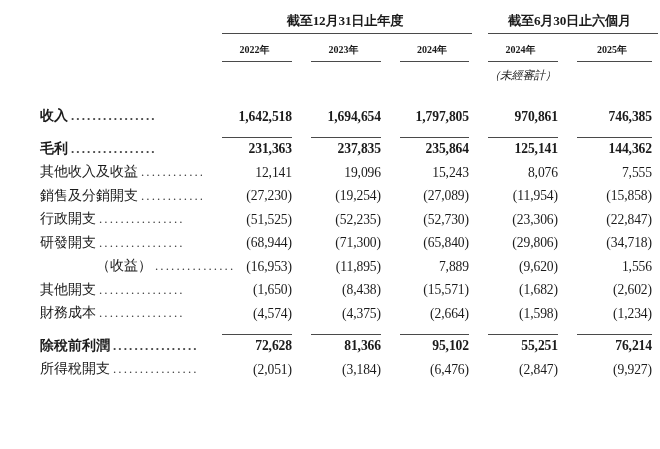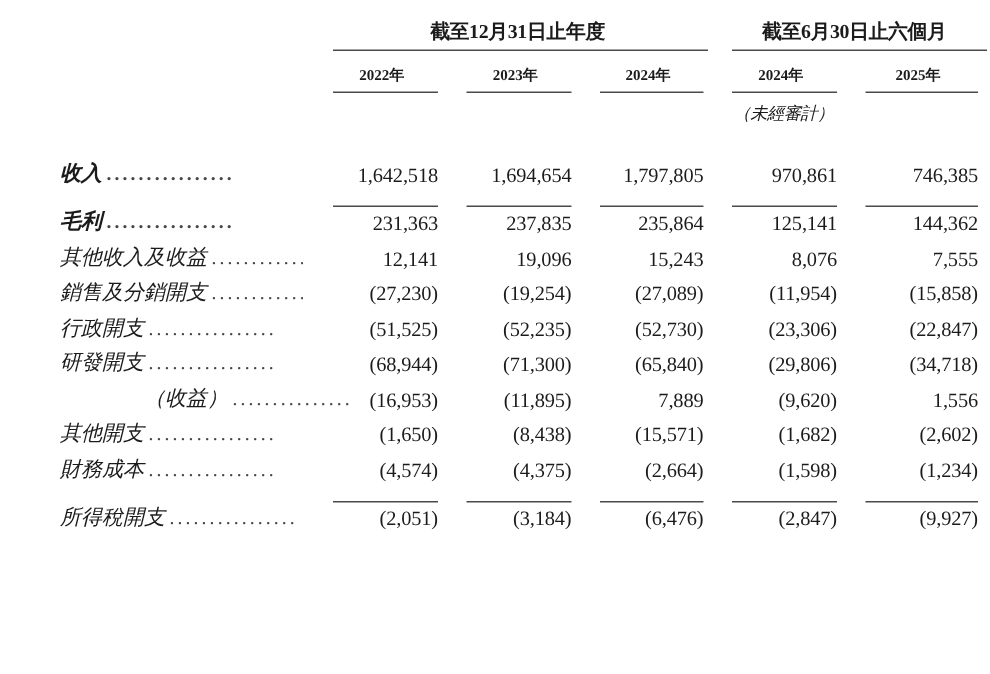--- a/index.html
+++ b/index.html
@@ -101,21 +101,21 @@
     white-space: nowrap;
     padding-left: 40px;
     vertical-align: middle;
     line-height: 1.05;
   }
   td.label .lbl-wrap {
     display: flex;
     align-items: baseline;
     width: 162px;
   }
-  td.label .txt { flex: 0 0 auto; font-style: italic; }
+  td.label .txt { flex: 0 0 auto; }
   td.label .dots {
     flex: 1 1 auto;
     overflow: hidden;
     white-space: nowrap;
     font-size: 13px;
     letter-spacing: 2.1px;
     padding-left: 3px;
     color: #444;
     text-align: left;
   }
@@ -125,21 +125,21 @@
   td.label.indent .lbl-wrap { width: 140px; }
 
   td.num {
     font-size: 13.6px;
     text-align: right;
     padding-right: 9px;
     vertical-align: middle;
     white-space: nowrap;
     letter-spacing: -0.1px;
   }
-  td.num.bold { font-weight: normal; margin-top: 41px; }
+  td.num.bold { font-weight: bold; margin-top: 41px; }
 
   
   tr.rulerow td { height: 9px; padding: 0; }
   tr.rulerow td.rulecell { position: relative; }
   tr.rulerow .r {
     height: 1px;
     background: #4a4a4a;
     margin: 3px 9px 0 10px;
   }
 </style>
@@ -380,20 +380,33 @@
             <div class="r"></div>
           </td>
         <td class="rulecell">
             <div class="r"></div>
           </td>
         <td class="rulecell">
             <div class="r"></div>
           </td>
       </tr>
 
+      <tr class="datarow">
+        <td class="label bold">
+          <span class="lbl-wrap">
+              <span class="txt">除稅前利潤</span>
+              <span class="dots">................</span>
+            </span>
+        </td>
+        <td class="num bold">72,628</td>
+        <td class="num bold">81,366</td>
+        <td class="num bold">95,102</td>
+        <td class="num bold">55,251</td>
+        <td class="num bold">76,214</td>
+      </tr>
 
       <tr class="datarow">
         <td class="label">
           <span class="lbl-wrap">
               <span class="txt">所得稅開支</span>
               <span class="dots">................</span>
             </span>
         </td>
         <td class="num">(2,051)</td>
         <td class="num">(3,184)</td>

